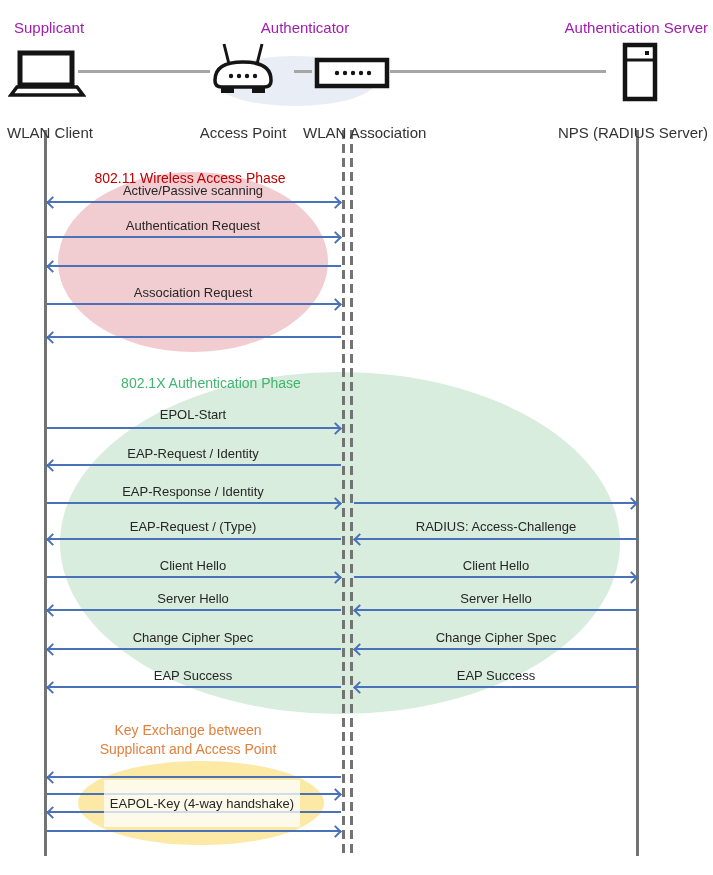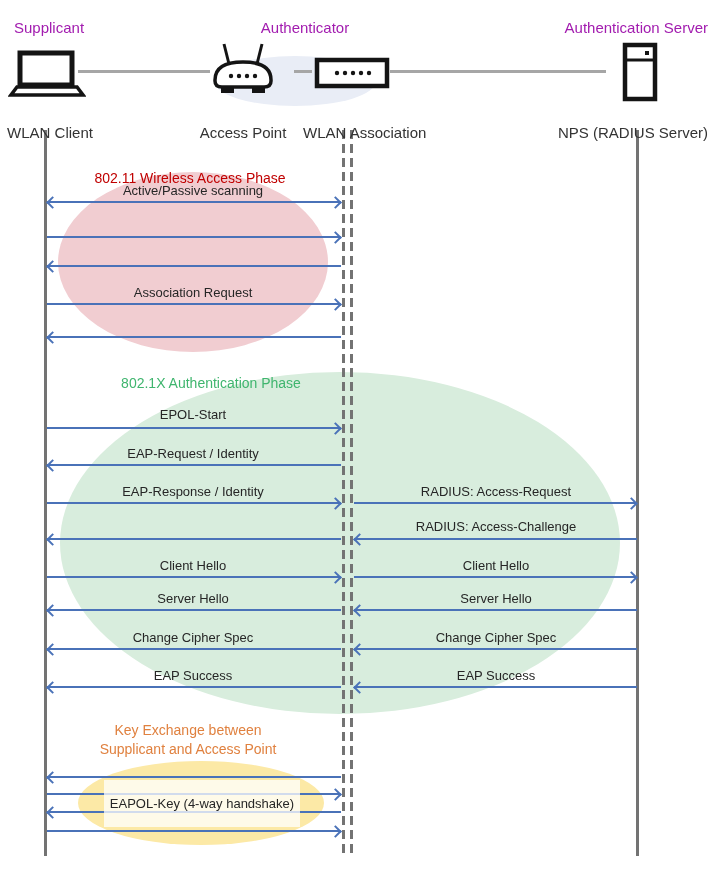--- a/index.html
+++ b/index.html
@@ -107,20 +107,21 @@
   <div class="phase-title" style="left:58px;top:741px;width:260px;color:#e0813f;">Supplicant and Access Point</div>
   <div class="phase-title" style="left:58px;top:722px;width:260px;color:#e0813f;">Key Exchange between</div>
 
   <div class="msg" style="left:53px;top:183px;width:280px;">Active/Passive scanning</div>
   <div class="arrow" style="left:47px;top:201px;width:294px;">
     <span class="line"></span>
       <span class="head h-left"></span>
       <span class="head h-right"></span>
     </div>
 
+  <div class="msg" style="left:53px;top:218px;width:280px;">Authentication Request</div>
   <div class="arrow" style="left:47px;top:236px;width:294px;">
     <span class="line"></span>
       <span class="head h-right"></span>
     </div>
 
   <div class="arrow" style="left:47px;top:265px;width:294px;">
     <span class="line"></span>
       <span class="head h-left"></span>
     </div>
 
@@ -146,20 +147,21 @@
     <span class="line"></span>
       <span class="head h-left"></span>
     </div>
 
   <div class="msg" style="left:53px;top:484px;width:280px;">EAP-Response / Identity</div>
   <div class="arrow" style="left:47px;top:502px;width:294px;">
     <span class="line"></span>
       <span class="head h-right"></span>
     </div>
 
+  <div class="msg" style="left:53px;top:519px;width:280px;">EAP-Request / (Type)</div>
   <div class="arrow" style="left:47px;top:538px;width:294px;">
     <span class="line"></span>
       <span class="head h-left"></span>
     </div>
 
   <div class="msg" style="left:53px;top:558px;width:280px;">Client Hello</div>
   <div class="arrow" style="left:47px;top:576px;width:294px;">
     <span class="line"></span>
       <span class="head h-right"></span>
     </div>
@@ -175,21 +177,20 @@
     <span class="line"></span>
       <span class="head h-left"></span>
     </div>
 
   <div class="msg" style="left:53px;top:668px;width:280px;">EAP Success</div>
   <div class="arrow" style="left:47px;top:686px;width:294px;">
     <span class="line"></span>
       <span class="head h-left"></span>
     </div>
 
-  <div class="msg" style="left:355px;top:484px;width:282px;">RADIUS: Access-Request</div>
   <div class="arrow" style="left:354px;top:502px;width:283px;">
     <span class="line"></span>
       <span class="head h-right"></span>
     </div>
 
   <div class="msg" style="left:355px;top:519px;width:282px;">RADIUS: Access-Challenge</div>
   <div class="arrow" style="left:354px;top:538px;width:283px;">
     <span class="line"></span>
       <span class="head h-left"></span>
     </div>

